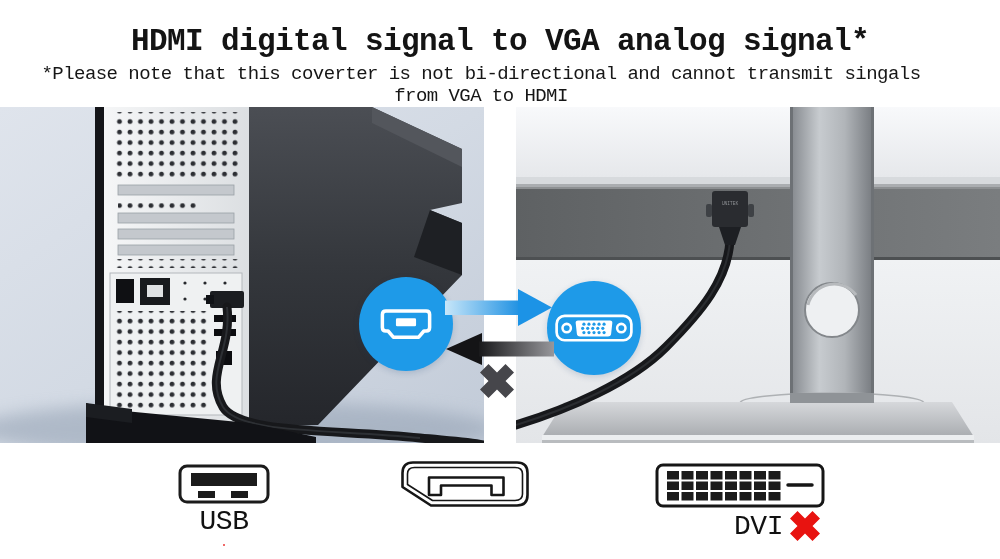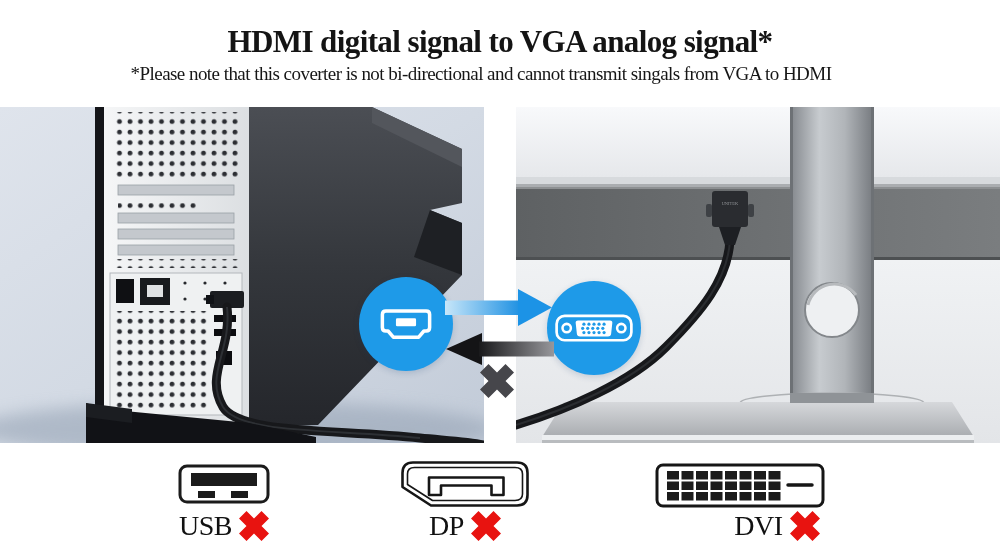--- a/index.html
+++ b/index.html
@@ -1,17 +1,17 @@
 <!DOCTYPE html>
 <html><head>
 <meta charset="utf-8">
 <style>
   html,body{margin:0;padding:0;background:#ffffff;}
   .page{position:relative;width:1000px;height:559px;background:#ffffff;overflow:hidden;
-        font-family:Liberation Serif, serif;}
+        font-family:Liberation Mono, monospace;}
 
   
   .title{position:absolute;top:24px;left:0;width:1000px;text-align:center;
          font-size:31px;font-weight:700;color:#141414;letter-spacing:-0.6px;}
   .subtitle{position:absolute;top:63px;left:17px;width:928px;text-align:center;
          font-size:19px;font-weight:400;color:#161616;letter-spacing:-0.55px;}
 
   
   .photo{position:absolute;top:107px;width:484px;height:336px;overflow:hidden;z-index:1;}
   .photo-left{left:0;}
@@ -30,21 +30,21 @@
   .mid-cross{position:absolute;left:480px;top:364px;z-index:3;}
 
   
   .port-icon{position:absolute;z-index:1;}
   .usb-icon{left:178px;top:464px;}
   .dp-icon{left:400px;top:460px;}
   .dvi-icon{left:655px;top:463px;}
   .port-label{position:absolute;top:506px;height:40px;display:flex;align-items:center;
               justify-content:center;gap:7px;font-size:28px;color:#111;font-weight:400;
               letter-spacing:-0.5px;z-index:1;}
-  .lbl-usb{left:178px;width:92px;}
+  .lbl-usb{left:178px;width:92px;flex-direction:column;}
   .lbl-dp{left:400px;width:130px;}
   .lbl-dvi{left:692px;width:170px;}
 </style>
 </head>
 <body>
 
 <div class="page">
 
   <div class="title">HDMI digital signal to VGA analog signal*</div>
   <div class="subtitle">*Please note that this coverter is not bi-directional and cannot transmit singals from VGA to HDMI</div>
@@ -257,26 +257,20 @@
     <svg width="30" height="30" viewBox="0 0 32 32">
       <path d="M0 8 L8 0 L16 8 L24 0 L32 8 L24 16 L32 24 L24 32 L16 24 L8 32 L0 24 L8 16 Z" fill="#e81310"></path>
     </svg>
   </div>
 
   <div class="port-icon dp-icon">
     <svg width="130" height="48" viewBox="0 0 130 48">
       <path d="M13 2.5 H117 Q127.5 2.5 127.5 13 V35 Q127.5 45.5 117 45.5 H31 L2.5 27 V13 Q2.5 2.5 13 2.5 Z" fill="#ffffff" stroke="#161616" stroke-width="2.6" stroke-linejoin="round"></path>
       <path d="M14.5 7.5 H115 Q122.5 7.5 122.5 14 V34 Q122.5 40.5 115 40.5 H32.5 L7.5 24.5 V14 Q7.5 7.5 14.5 7.5 Z" fill="none" stroke="#161616" stroke-width="1.6" stroke-linejoin="round"></path>
       <path d="M29 17.5 H103.5 V35 H91.5 V25.5 H41 V35 H29 Z" fill="none" stroke="#161616" stroke-width="2.6" stroke-linejoin="round"></path>
-    </svg>
-  </div>
-  <div class="port-label lbl-dp">
-    <span>DP</span>
-    <svg width="30" height="30" viewBox="0 0 32 32">
-      <path d="M0 8 L8 0 L16 8 L24 0 L32 8 L24 16 L32 24 L24 32 L16 24 L8 32 L0 24 L8 16 Z" fill="#e81310"></path>
     </svg>
   </div>
 
   <div class="port-icon dvi-icon">
     <svg width="170" height="45" viewBox="0 0 170 45">
       <rect x="2" y="2" width="166" height="41" rx="6" fill="#ffffff" stroke="#161616" stroke-width="3"></rect>
       <g fill="#1b1b1b">
         <rect x="12" y="8" width="12" height="8.5"></rect>
           <rect x="26.5" y="8" width="12" height="8.5"></rect>
           <rect x="41" y="8" width="12" height="8.5"></rect>

